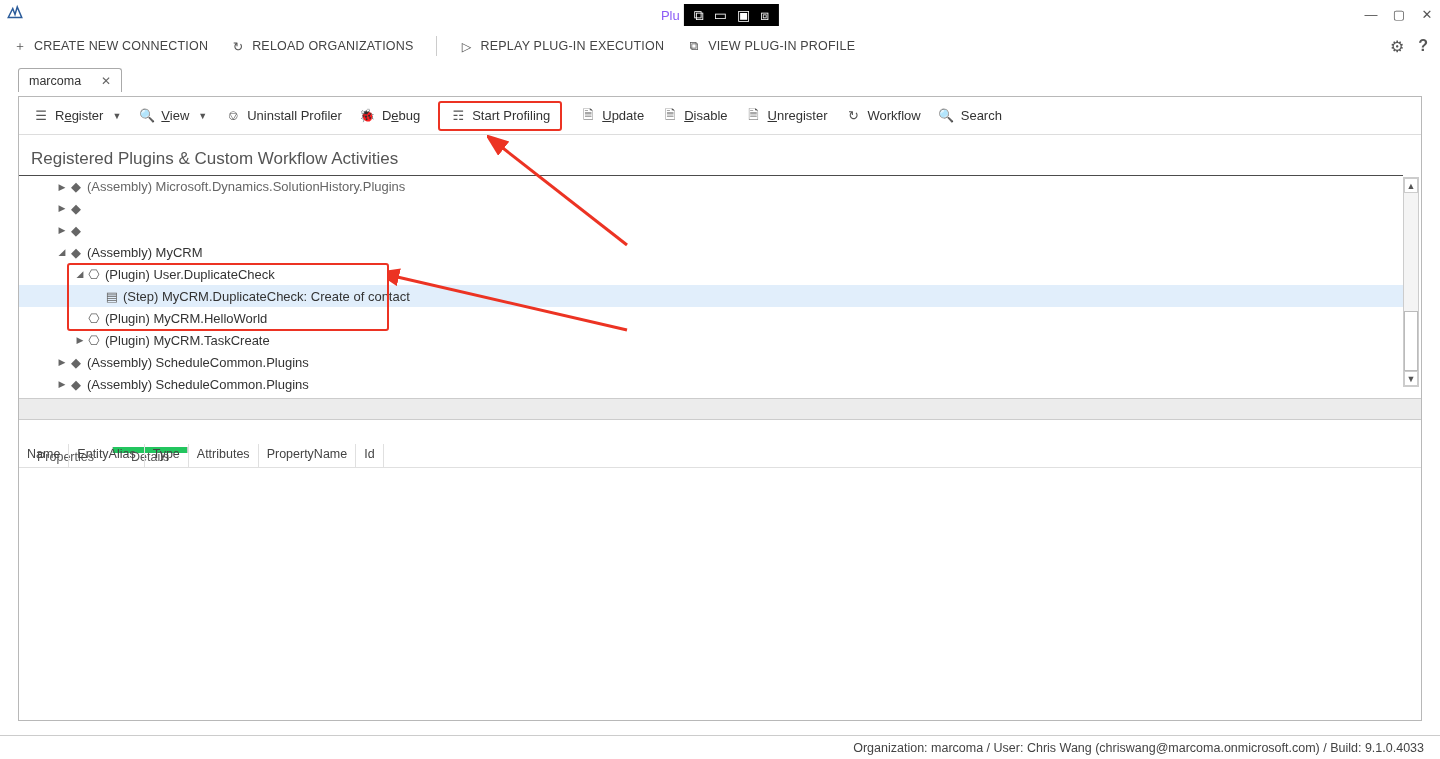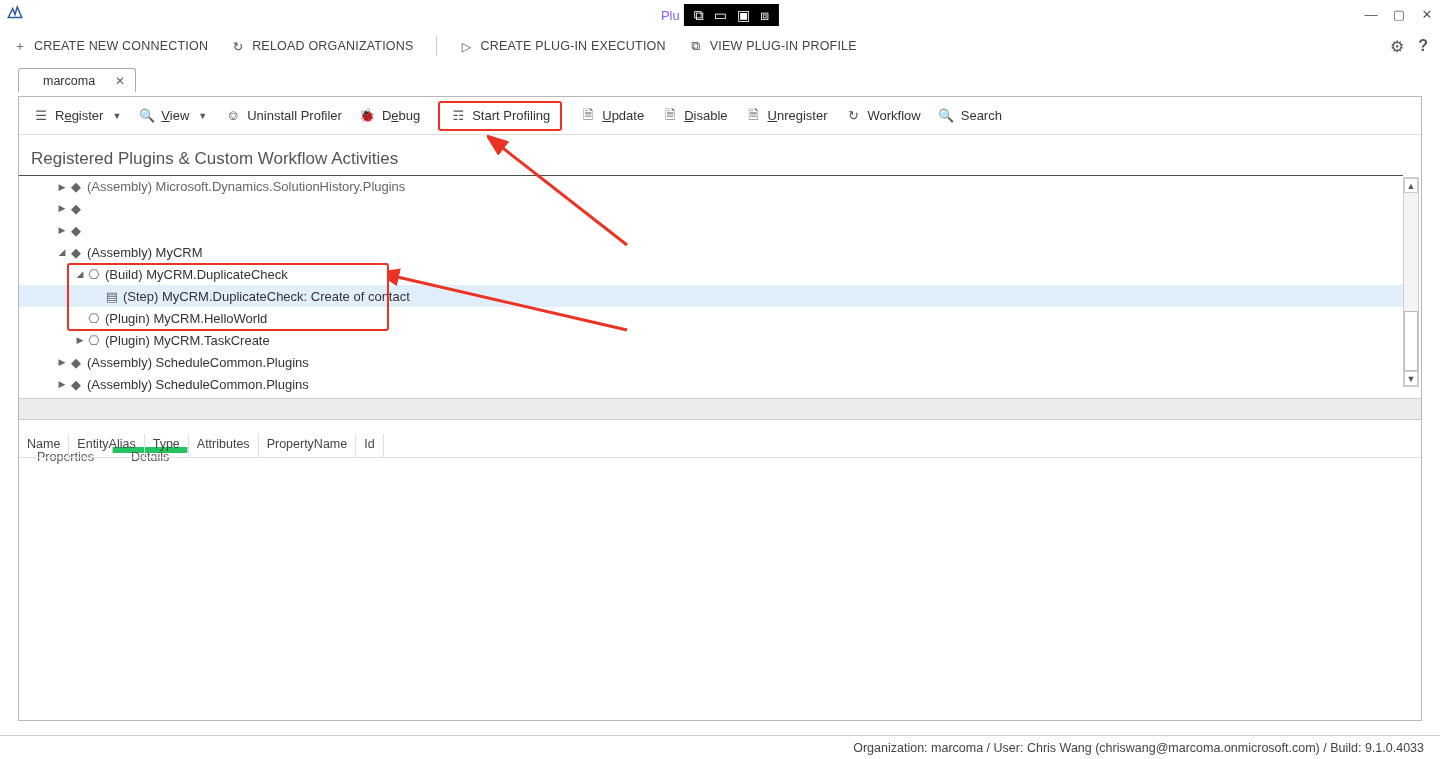--- a/index.html
+++ b/index.html
@@ -18,21 +18,21 @@
 
 
 .main-toolbar { height:36px; display:flex; align-items:center; padding:0 12px; gap:22px; }
 .main-toolbar .btn { display:flex; align-items:center; gap:6px; color:#444; font-size:12.5px; letter-spacing:.2px; }
 .main-toolbar .sep { width:1px; height:20px; background:#ccc; }
 .main-toolbar .tb-right { margin-left:auto; display:flex; gap:14px; font-size:16px; color:#555; }
 .tb-icon { display:inline-flex; width:16px; height:16px; align-items:center; justify-content:center; color:#555; }
 
 
 .tabstrip { height:25px; display:flex; align-items:flex-end; padding-left:18px; margin-top:2px; }
-.doc-tab { height:24px; display:flex; align-items:center; gap:20px; padding:0 10px 0 24px; border:1px solid #aaa; border-bottom:none; background:#fff; font-size:12.5px; position:relative; top:1px; border-radius:3px 3px 0 0;justify-content:space-between; }
+.doc-tab { height:24px; display:flex; align-items:center; gap:20px; padding:0 10px 0 10px; border:1px solid #aaa; border-bottom:none; background:#fff; font-size:12.5px; position:relative; top:1px; border-radius:3px 3px 0 0;justify-content:space-between; }
 .doc-tab .close { font-size:12px; color:#666; }
 
 
 .panel { position:absolute; left:18px; right:18px; top:96px; bottom:38px; border:1px solid #b8b8b8; background:#fff; display:flex; flex-direction:column; }
 
 
 .sec-tb { height:38px; display:flex; align-items:center; gap:18px; padding:0 14px; border-bottom:1px solid #ddd; }
 .sec-btn { display:flex; align-items:center; gap:6px; font-size:13px; color:#333; }
 .sec-btn .uline { text-decoration:underline; }
 .caret { font-size:9px; color:#555; margin-left:3px; }
@@ -54,21 +54,21 @@
 .vscroll { position:absolute; right:2px; top:42px; width:16px; height:210px; display:flex; flex-direction:column; border:1px solid #ccc; background:#f4f4f4; }
 .vscroll .sb-btn { height:15px; display:flex; align-items:center; justify-content:center; font-size:9px; color:#555; background:#fff; border:1px solid #ccc; }
 .vscroll .track { flex:1; background:#f4f4f4; position:relative; }
 .vscroll .thumb { position:absolute; left:0; right:0; bottom:0; height:60px; background:#fff; border:1px solid #bbb; }
 
 
 .bottom-tabs { height:22px; background:#ececec; display:flex; border-top:1px solid #ccc; border-bottom:1px solid #ccc; }
 .b-tab { padding:3px 18px; font-size:12.5px; color:#555; border-right:1px solid #ccc;margin-top:48px; }
 .b-tab.active { background:#22c55e; }
 .grid-area { height:300px; }
-.grid-head { display:flex; height:24px; border-bottom:1px solid #e0e0e0; margin-top:14px; }
+.grid-head { display:flex; height:24px; border-bottom:1px solid #e0e0e0; margin-top:24px; }
 .grid-head .gc { padding:3px 8px; font-size:12.5px; color:#444; border-right:1px solid #e0e0e0; }
 
 
 .status { position:absolute; left:0; right:0; bottom:0; height:24px; border-top:1px solid #ccc; display:flex; align-items:center; justify-content:flex-end; padding-right:16px; font-size:12.5px; color:#444;text-align:center; }
 </style>
 </head>
 <body>
 
 <div class="titlebar">
   <div class="logo">
@@ -97,21 +97,21 @@
     <span class="tb-icon">＋</span>
     <span>CREATE NEW CONNECTION</span>
   </div>
   <div class="btn">
     <span class="tb-icon">↻</span>
     <span>RELOAD ORGANIZATIONS</span>
   </div>
   <div class="sep"></div>
   <div class="btn">
     <span class="tb-icon">▷</span>
-    <span>CREATE PLUG-IN EXECUTION</span>
+    <span>REPLAY PLUG-IN EXECUTION</span>
   </div>
   <div class="btn">
     <span class="tb-icon">⧉</span>
     <span>VIEW PLUG-IN PROFILE</span>
   </div>
   <div class="tb-right">
     <span>⚙</span>
     <span><b>?</b></span>
   </div>
 </div>
@@ -187,21 +187,21 @@
           <span class="node-icon">◆</span>
         </div>
         <div class="tree-row" style="padding-left: 38px;">
           <span class="expander">◢</span>
           <span class="node-icon">◆</span>
           <span>(Assembly) MyCRM</span>
         </div>
         <div class="tree-row" style="padding-left: 56px;">
           <span class="expander">◢</span>
           <span class="node-icon">⎔</span>
-          <span>(Build) MyCRM.DuplicateCheck</span>
+          <span>(Plugin) User.DuplicateCheck</span>
         </div>
         <div class="tree-row selected" style="padding-left: 74px;">
           <span class="expander"></span>
           <span class="node-icon">▤</span>
           <span>(Step) MyCRM.DuplicateCheck: Create of contact</span>
         </div>
         <div class="tree-row" style="padding-left: 56px;">
           <span class="expander"></span>
           <span class="node-icon">⎔</span>
           <span>(Plugin) MyCRM.HelloWorld</span>

